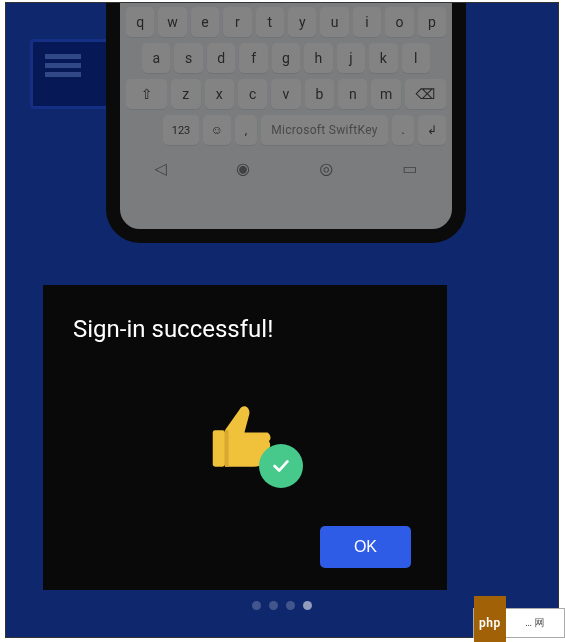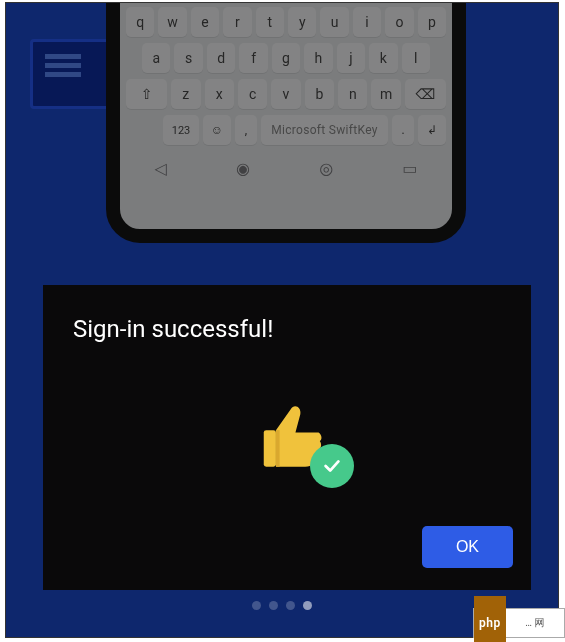--- a/index.html
+++ b/index.html
@@ -93,24 +93,24 @@
   .k-ent{ width:28px;}
   .navbar{
     display:flex; justify-content:space-around; align-items:center;
     height:30px; margin-top:2px;
   }
   .navbar span{ color:#7d7d80; }
   
   .card {
     position: absolute;
     left: 37px; top: 282px;
-    width: 488px; height: 305px;
+    width: 404px; height: 305px;
     background: #0a090a;
     z-index: 5;
-    padding: 30px 18px 22px 30px;
+    padding: 30px 36px 22px 30px;
     display: flex;
     flex-direction: column;
   }
   .title {
     color: #fff;
     font-size: 24px;
     font-weight: 400;
   }
   .thumb-wrap{
     flex:1;

